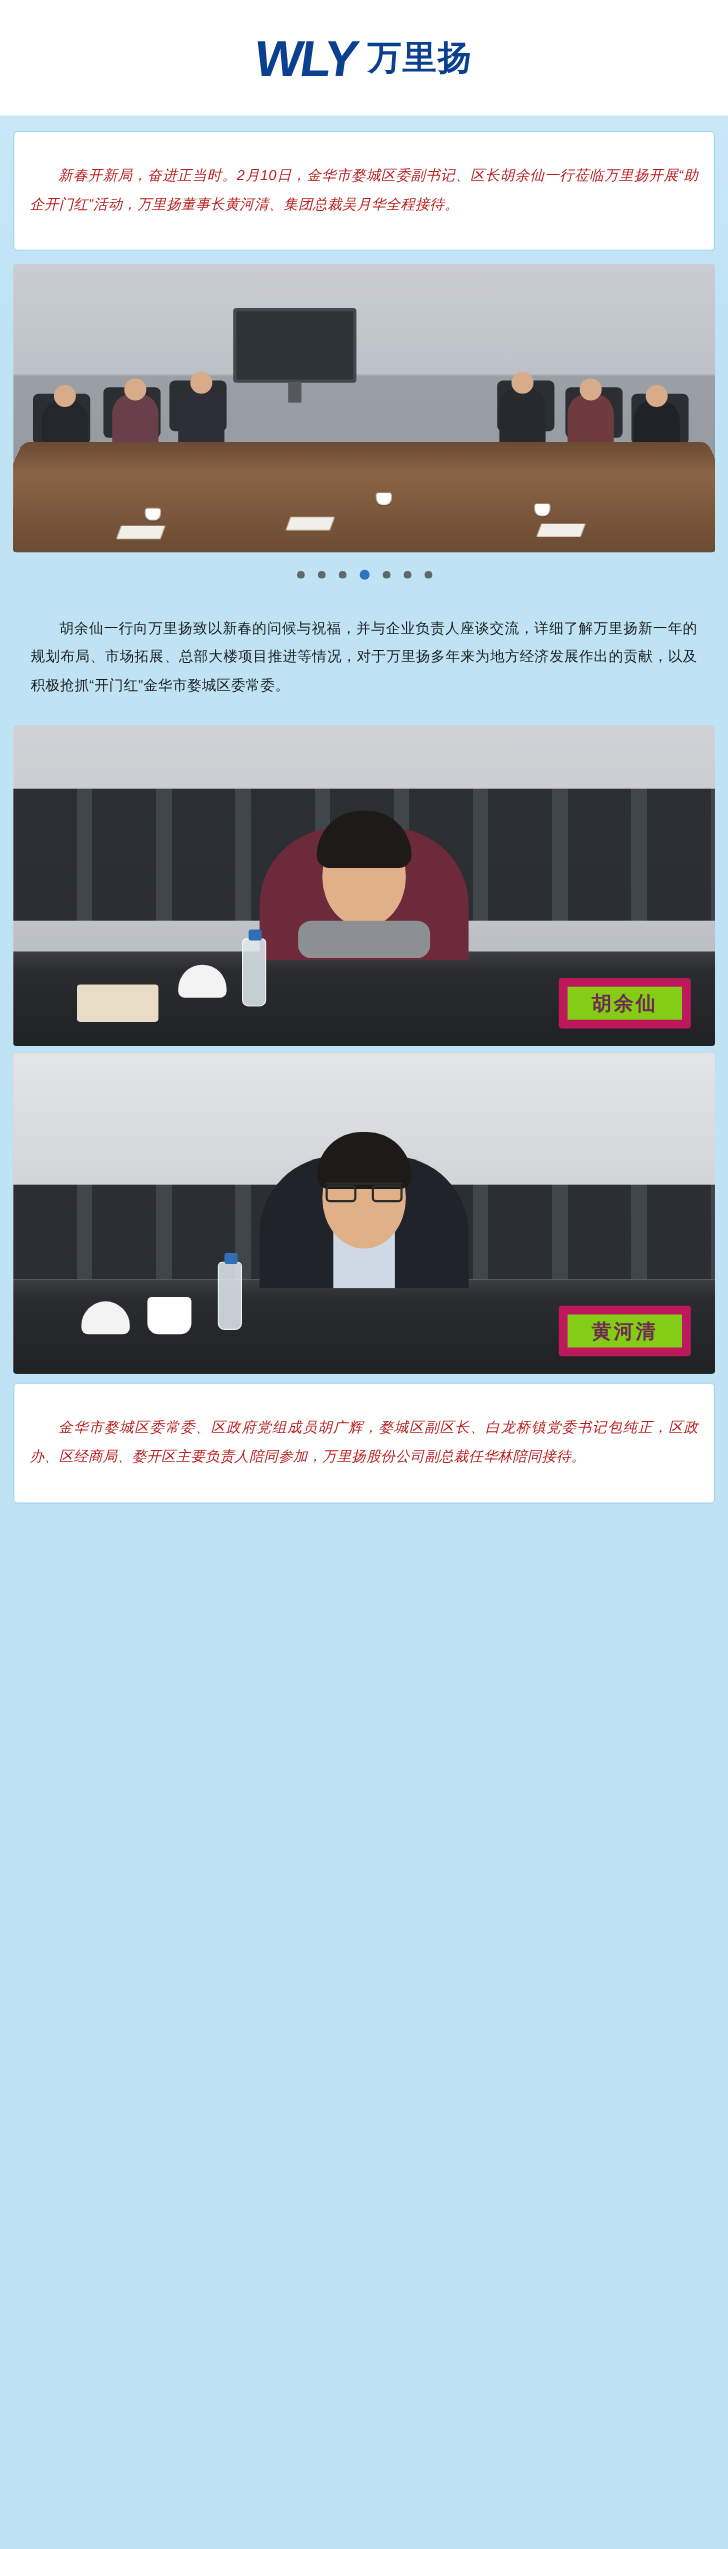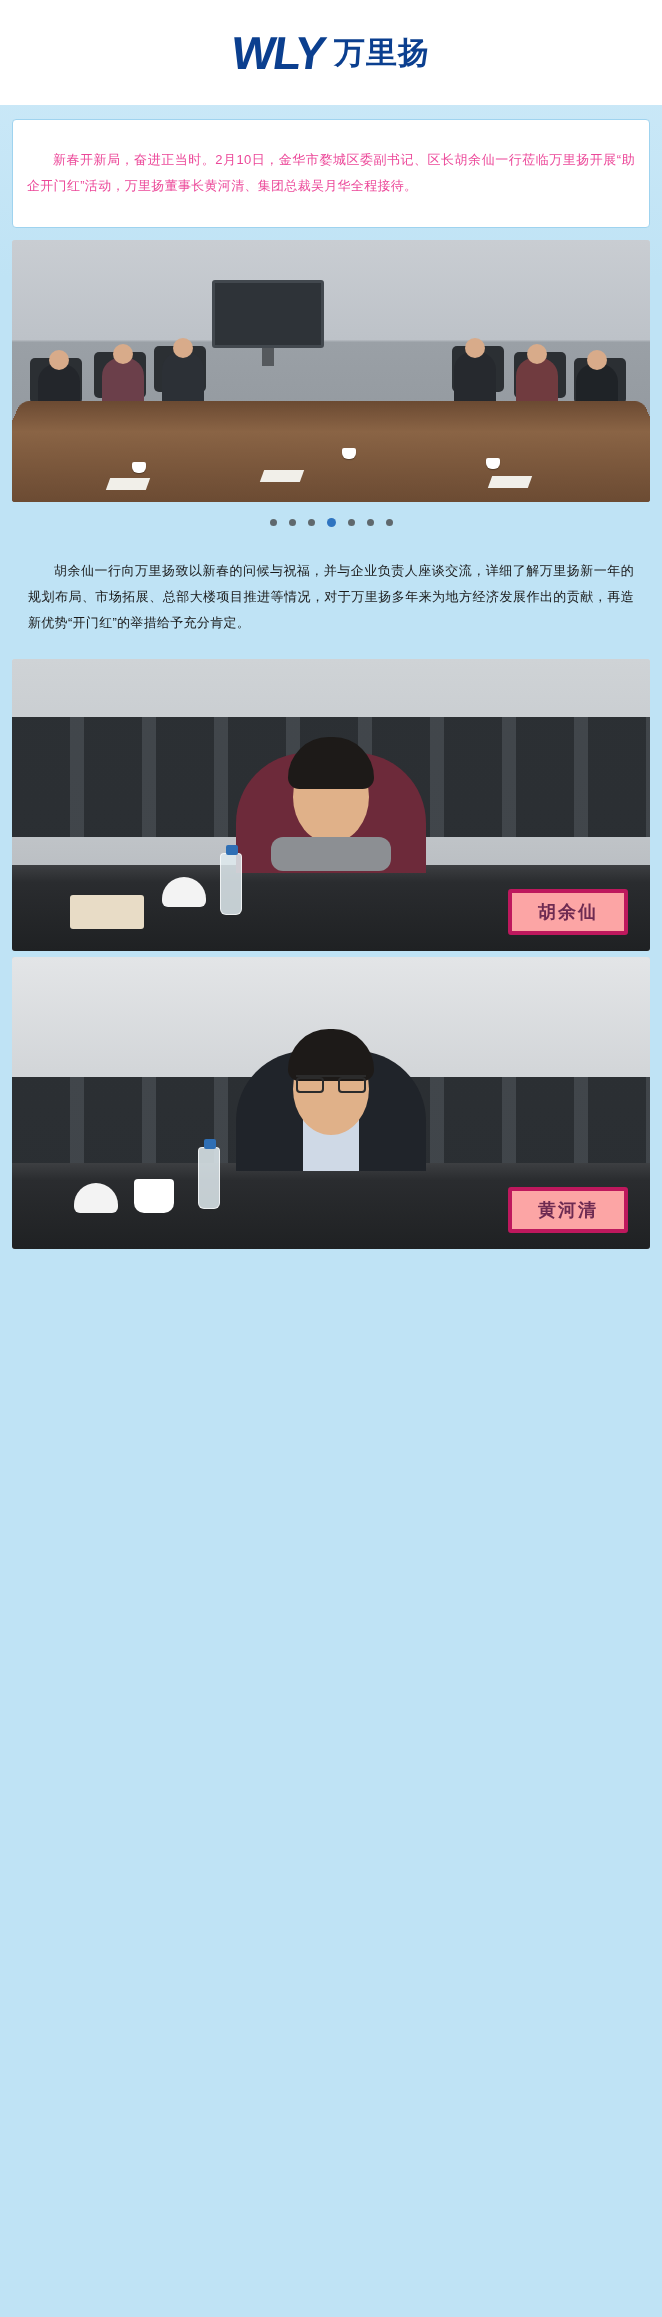--- a/index.html
+++ b/index.html
@@ -58,24 +58,25 @@
   .text-card {
     background: #ffffff;
     border: 1px solid #9fd3ef;
     border-radius: 4px;
     padding: 14px 14px 15px 14px;
     margin-bottom: 12px;
   }
   .para {
     font-size: 13px;
     line-height: 2.0;
-    color: #ec4899;
+    color: #b91c1c;
     text-align: justify;
     text-indent: 2em;
     letter-spacing: 0.3px;
+    font-style: italic;
   }
 
   
   .para-plain {
     font-size: 13px;
     line-height: 2.0;
     color: #1a1a1a;
     text-align: justify;
     text-indent: 2em;
     letter-spacing: 0.3px;
@@ -144,21 +145,21 @@
   .pp-person-body {
     position:absolute; left:50%; transform:translateX(-50%); bottom:78px;
     width:190px; height:120px; border-radius: 70px 70px 0 0;
   }
   .pp-head { position:absolute; left:50%; transform:translateX(-50%); width:76px; height:92px;
     border-radius: 38px/46px; background:#e0b189; }
   .pp-hair { position:absolute; left:50%; transform:translateX(-50%); width:86px; height:52px;
     border-radius: 43px 43px 12px 12px; background:#1d1a18; }
   .pp-nameplate {
     position:absolute; right:22px; bottom:16px; width:120px; height:46px;
-    background:#fca5a5; border:4px solid #be185d; border-radius:3px;
+    background:#84cc16; border:8px solid #be185d; border-radius:3px;
     display:flex; align-items:center; justify-content:center;
   }
   .pp-nameplate .nm {
     font-size:18px; font-weight:bold; color:#6e2b52; letter-spacing:2px;
   }
   .pp-bottle {
     position:absolute; width:22px; height:62px; background:rgba(225,235,240,.85);
     border-radius:4px 4px 6px 6px; border:1px solid rgba(255,255,255,.7);
   }
   .pp-bottle::after {
@@ -259,21 +260,21 @@
     <div class="dots">
       <span class="dot"></span>
       <span class="dot"></span>
       <span class="dot"></span>
       <span class="dot active"></span>
       <span class="dot"></span>
       <span class="dot"></span>
       <span class="dot"></span>
     </div>
 
-    <p class="para-plain">胡余仙一行向万里扬致以新春的问候与祝福，并与企业负责人座谈交流，详细了解万里扬新一年的规划布局、市场拓展、总部大楼项目推进等情况，对于万里扬多年来为地方经济发展作出的贡献，再造新优势“开门红”的举措给予充分肯定。</p>
+    <p class="para-plain">胡余仙一行向万里扬致以新春的问候与祝福，并与企业负责人座谈交流，详细了解万里扬新一年的规划布局、市场拓展、总部大楼项目推进等情况，对于万里扬多年来为地方经济发展作出的贡献，以及积极抢抓“开门红”金华市婺城区委常委。</p>
 
     <div class="photo photo-2">
       <div class="pp-wall"></div>
       <div class="pp-chairs"></div>
       <div class="pp-table"></div>
 
       <div class="pp-person-body" style="background:#6d2a3a;"></div>
       <div class="pp-head" style="top:92px;"></div>
       <div class="pp-hair" style="top:78px;"></div>
       <div style="position:absolute;left:50%;transform:translateX(-50%);top:178px;width:120px;height:34px;background:#8c8f93;border-radius:12px;"></div>
@@ -307,15 +308,18 @@
       <div class="pp-mug" style="left:122px; bottom:36px;"></div>
       <div class="pp-teacup" style="left:62px; bottom:36px;"></div>
       <div style="position:absolute;right:32px;bottom:34px;width:54px;height:22px;background:#4a4e52;border-radius:50%;"></div>
 
       <div class="pp-nameplate">
         <span class="nm">黄河清</span>
       </div>
     </div>
 
 
+    <div class="final-card">
+      <p class="para">金华市婺城区委常委、区政府党组成员胡广辉，婺城区副区长、白龙桥镇党委书记包纯正，区政办、区经商局、婺开区主要负责人陪同参加，万里扬股份公司副总裁任华林陪同接待。</p>
+    </div>
 
   </div>
 </div>
 
 </body></html>

